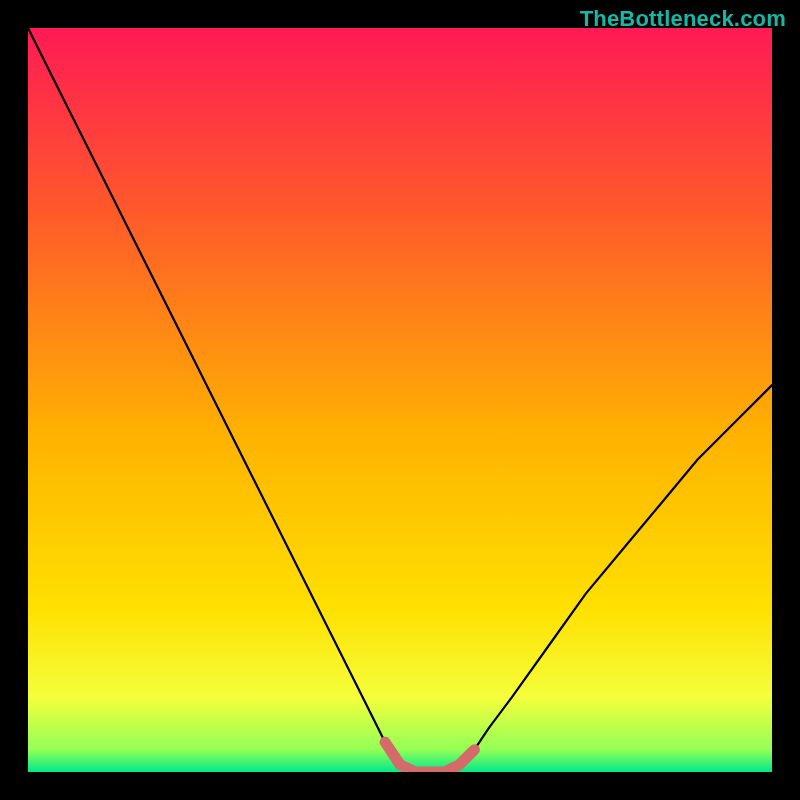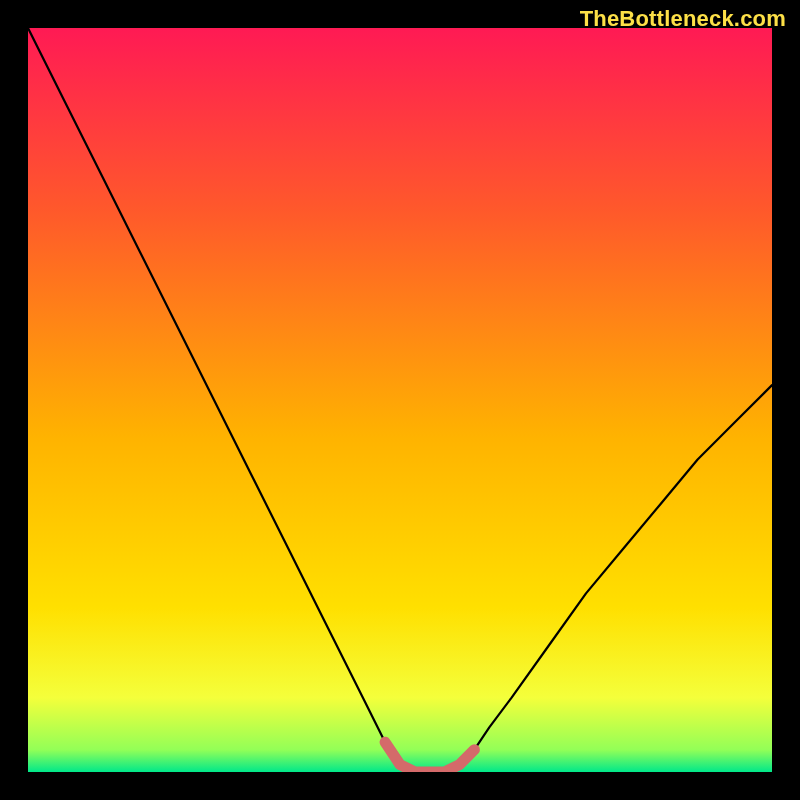--- a/index.html
+++ b/index.html
@@ -14,21 +14,21 @@
   .stage {
     position: relative;
     width: 800px;
     height: 800px;
     background: #000;
   }
   .watermark {
     position: absolute;
     top: 6px;
     right: 14px;
-    color: #fde047;
+    color: #14b8a6;
     font-size: 22px;
     font-weight: 600;
     letter-spacing: 0.2px;
     user-select: none;
   }
   .plot {
     position: absolute;
     left: 28px;
     top: 28px;
     width: 744px;

